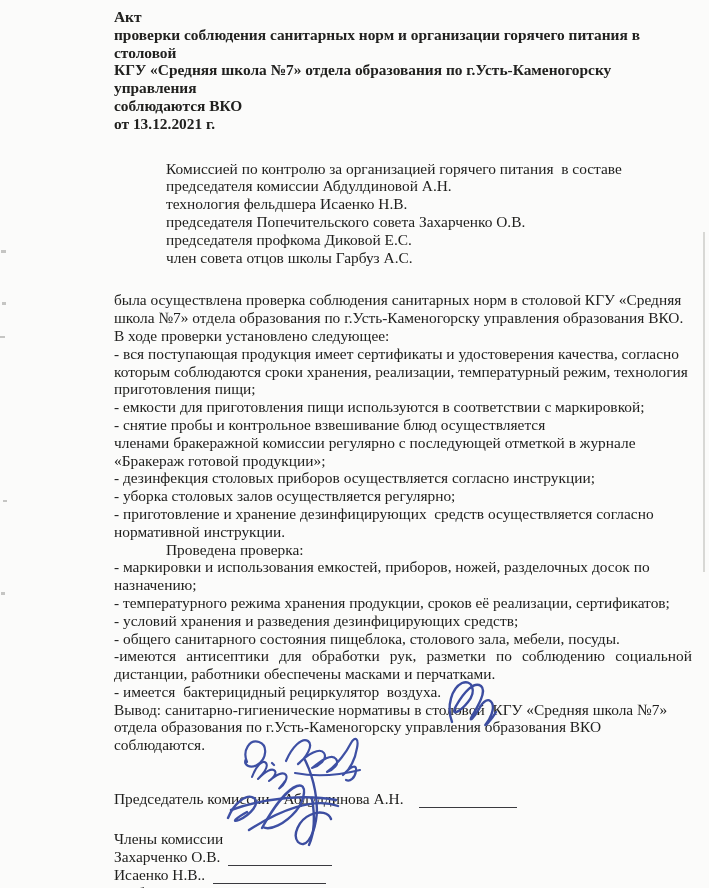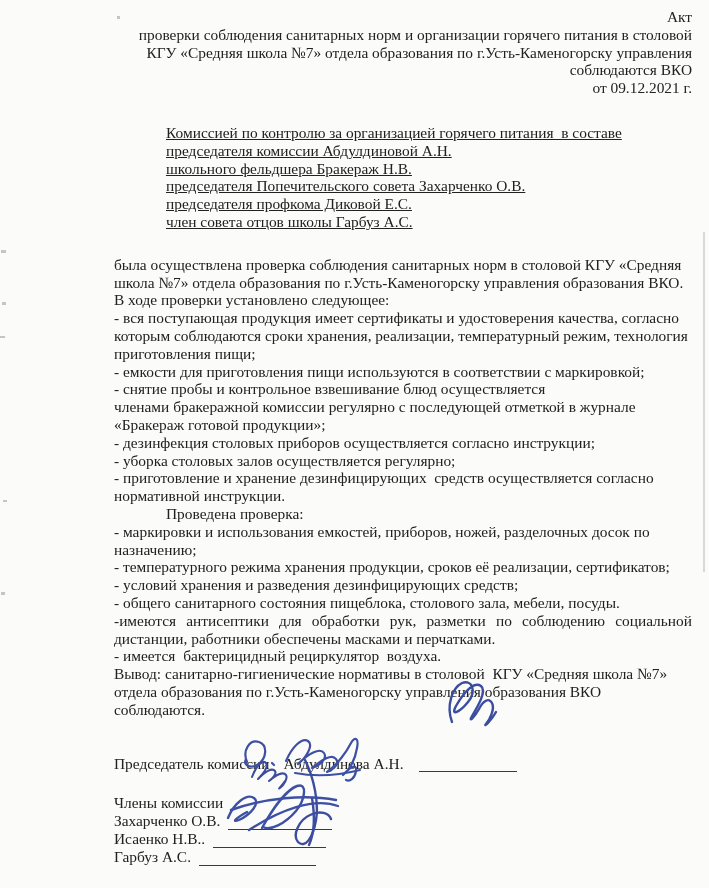--- a/index.html
+++ b/index.html
@@ -14,24 +14,24 @@
   .page{
     position:absolute;inset:0;
     background:#fbfbfa;
   }
   .content{
     position:absolute;
     left:114px;top:8px;width:578px;
     font-size:15.4px;
     line-height:17.8px;
   }
-  .title-block{text-align:right;}
+  .title-block{text-align:left;font-weight:bold;}
   .title-block div{margin:0;}
   .committee-block{margin-top:27px;padding-left:52px;}
-  .committee-block div{white-space:pre-wrap;text-decoration:underline;}
+  .committee-block div{white-space:pre-wrap;}
   .body-block{margin-top:25px;}
   .body-block p{margin:0;white-space:pre-wrap;}
   .body-block p.indent{padding-left:52px;}
   .body-block p.justify{text-align:justify;text-align-last:left;}
   .sig-section{margin-top:34px;}
   .sig-row{display:flex;align-items:flex-end;height:18px;}
   .sig-row.chairman{margin-bottom:22px;height:20px;}
   .gap14{width:14px;}
   .gap16{width:16px;}
   .gap8{width:8px;}
@@ -60,27 +60,27 @@
 
 <div class="page">
 
   <div class="content">
 
     <div class="title-block">
       <div>Акт</div>
       <div>проверки соблюдения санитарных норм и организации горячего питания в столовой</div>
       <div>КГУ «Средняя школа №7» отдела образования по г.Усть-Каменогорску управления</div>
       <div>соблюдаются ВКО</div>
-      <div>от 09.12.2021 г.</div>
+      <div>от 13.12.2021 г.</div>
     </div>
 
     <div class="committee-block">
       <div>Комиссией по контролю за организацией горячего питания  в составе</div>
       <div>председателя комиссии Абдулдиновой А.Н.</div>
-      <div>школьного фельдшера Бракераж Н.В.</div>
+      <div>технология фельдшера Исаенко Н.В.</div>
       <div>председателя Попечительского совета Захарченко О.В.</div>
       <div>председателя профкома Диковой Е.С.</div>
       <div>член совета отцов школы Гарбуз А.С.</div>
     </div>
 
     <div class="body-block">
       <p>была осуществлена проверка соблюдения санитарных норм в столовой КГУ «Средняя школа №7» отдела образования по г.Усть-Каменогорску управления образования ВКО. В ходе проверки установлено следующее:</p>
       <p>- вся поступающая продукция имеет сертификаты и удостоверения качества, согласно которым соблюдаются сроки хранения, реализации, температурный режим, технология приготовления пищи;</p>
       <p>- емкости для приготовления пищи используются в соответствии с маркировкой;</p>
       <p>- снятие пробы и контрольное взвешивание блюд осуществляется</p>

